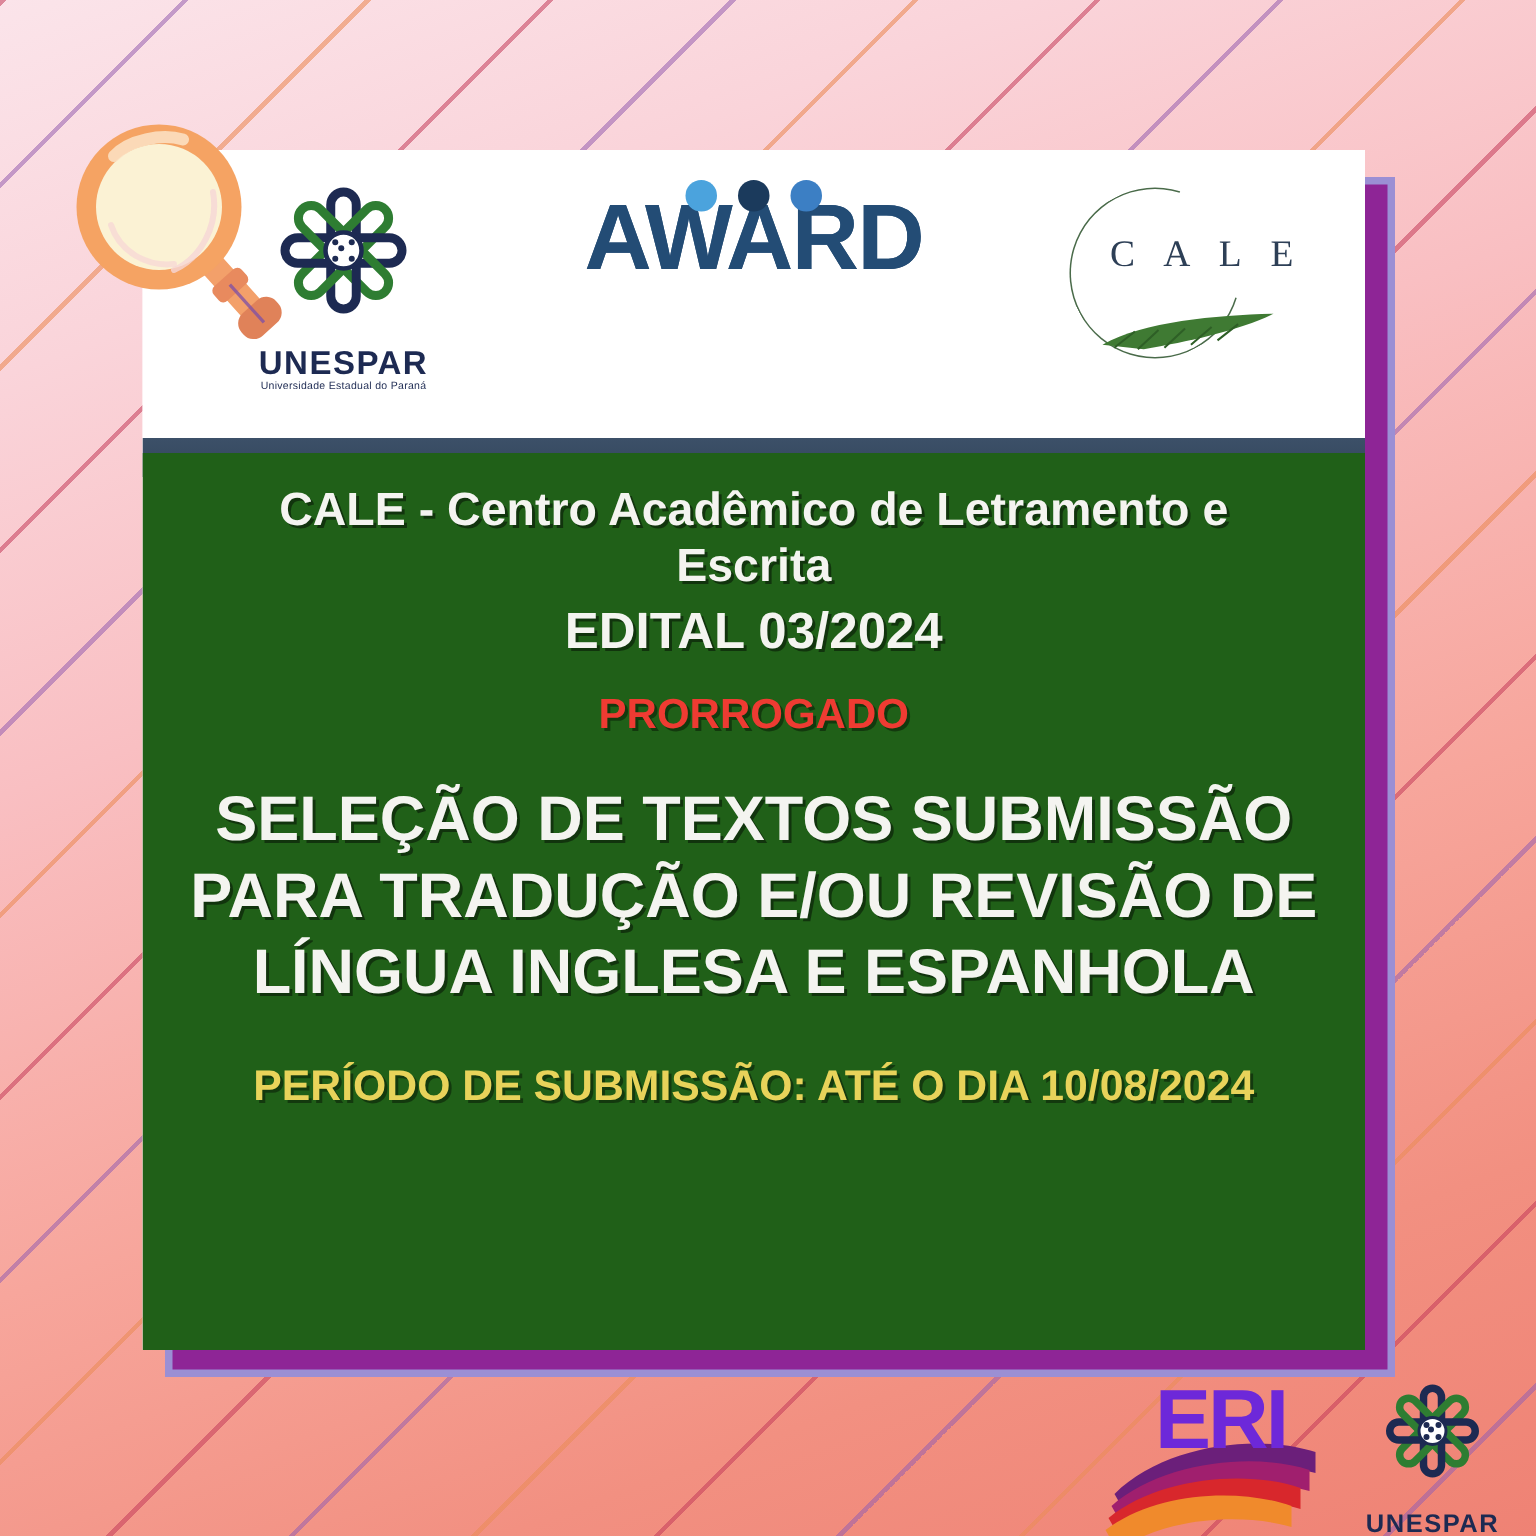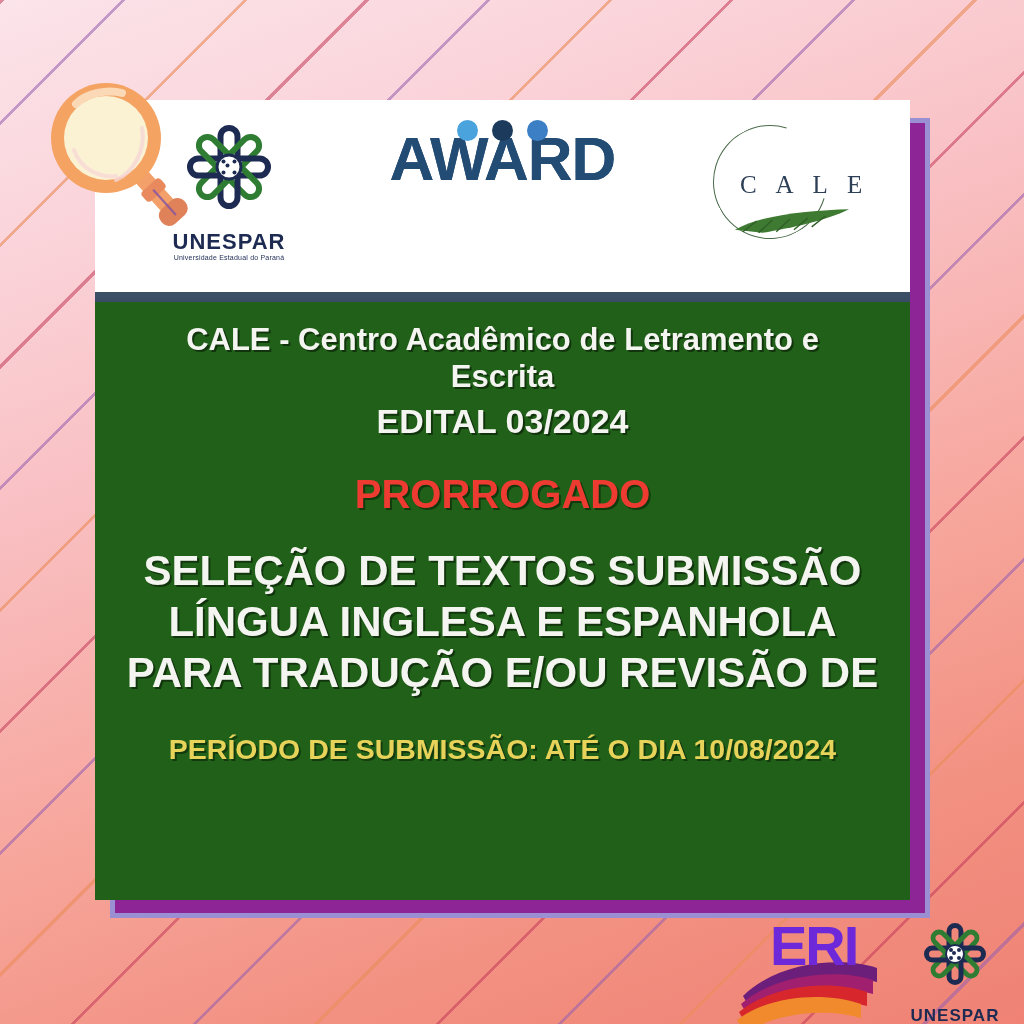--- a/index.html
+++ b/index.html
@@ -70,37 +70,37 @@
   .award-heads{position:absolute;left:50%;top:-8px;transform:translateX(-50%);
     display:flex;gap:14px;width:120px;justify-content:center;}
   .head{width:21px;height:21px;border-radius:50%;}
   .head.l{background:#4ba3dd;} .head.m{background:#1b3a5c;} .head.r{background:#3c7fc4;}
   .award-tag{font-size:13.5px;font-weight:bold;color:#2b4a6e;margin-top:2px;letter-spacing:-.1px;}
 
   
   .cale{position:relative;width:175px;height:120px;margin-right:30px;margin-top:20px;}
   .cale-arc{position:absolute;left:8px;top:5px;width:112px;height:112px;border-radius:50%;
     border:1.6px solid #4a6b4a;border-right-color:transparent;transform:rotate(-28deg);}
-  .cale-text{position:absolute;left:35px;top:51px;font-family:"Liberation Serif", serif;
+  .cale-text{position:absolute;left:35px;top:36px;font-family:"Liberation Serif", serif;
     font-size:25px;letter-spacing:7px;color:#2d3f56;}
   .cale-leaf{position:absolute;left:28px;top:88px;width:118px;height:26px;}
 
   
   #divider{position:absolute;left:0;top:192px;width:100%;height:26px;
     background:linear-gradient(180deg,#3c5068 0%,#33465c 100%);}
 
   
   #green{position:absolute;left:0;top:202px;width:100%;bottom:0;background:#206018;
     padding:16px 10px 0;box-sizing:border-box;text-align:center;}
 
   .t-white{color:#f4f4f0;text-shadow:2px 2px 0 rgba(0,0,0,.45);}
   .line-cale{font-size:31px;font-weight:bold;line-height:1.18;margin:4px 26px 0;}
   .line-edital{font-size:34px;font-weight:bold;line-height:1.2;margin-top:6px;}
-  .line-prorrogado{font-size:40px;font-weight:bold;color:#ee3b32;
-    text-shadow:2px 2px 0 rgba(0,0,0,.4);margin-top:30px;}
+  .line-prorrogado{font-size:28px;font-weight:bold;color:#ee3b32;
+    text-shadow:2px 2px 0 rgba(0,0,0,.4);margin-top:18px;}
   .headline{font-size:42px;font-weight:bold;line-height:1.22;margin:28px 8px 0;}
   .line-periodo{font-size:28.5px;font-weight:bold;color:#e8d35a;
     text-shadow:2px 2px 0 rgba(0,0,0,.4);margin-top:34px;}
 
   
   #magnifier{position:absolute;left:36px;top:76px;width:160px;height:180px;}
 
   
   #eri{position:absolute;left:748px;top:918px;width:140px;height:96px;}
   .eri-text{position:absolute;left:22px;top:0px;font-size:56px;font-weight:bold;
@@ -166,22 +166,22 @@
     </div>
   </div>
 
   <div id="divider"></div>
 
   <div id="green">
     <div class="t-white line-cale">CALE - Centro Acadêmico de Letramento e Escrita</div>
     <div class="t-white line-edital">EDITAL 03/2024</div>
     <div class="line-prorrogado">PRORROGADO</div>
     <div class="t-white headline">SELEÇÃO DE TEXTOS SUBMISSÃO</div>
+    <div class="t-white headline" style="margin-top:0">PARA TRADUÇÃO E/OU REVISÃO DE</div>
     <div class="t-white headline" style="margin-top:0">LÍNGUA INGLESA E ESPANHOLA</div>
-    <div class="t-white headline" style="margin-top:0">PARA TRADUÇÃO E/OU REVISÃO DE</div>
     <div class="line-periodo">PERÍODO DE SUBMISSÃO: ATÉ O DIA 10/08/2024</div>
   </div>
 </div>
 
 <svg id="magnifier" viewBox="0 0 160 180">
   <g transform="rotate(-42 70 62)">
     <rect x="62" y="108" width="17" height="52" rx="7" fill="#f3a06a"></rect>
     <rect x="58" y="126" width="25" height="13" rx="4" fill="#e88a5e"></rect>
     <rect x="55" y="152" width="31" height="20" rx="9" fill="#e08259"></rect>
     <line x1="70.5" y1="132" x2="70.5" y2="166" stroke="#7c4fa8" stroke-width="2.2" opacity=".75"></line>

